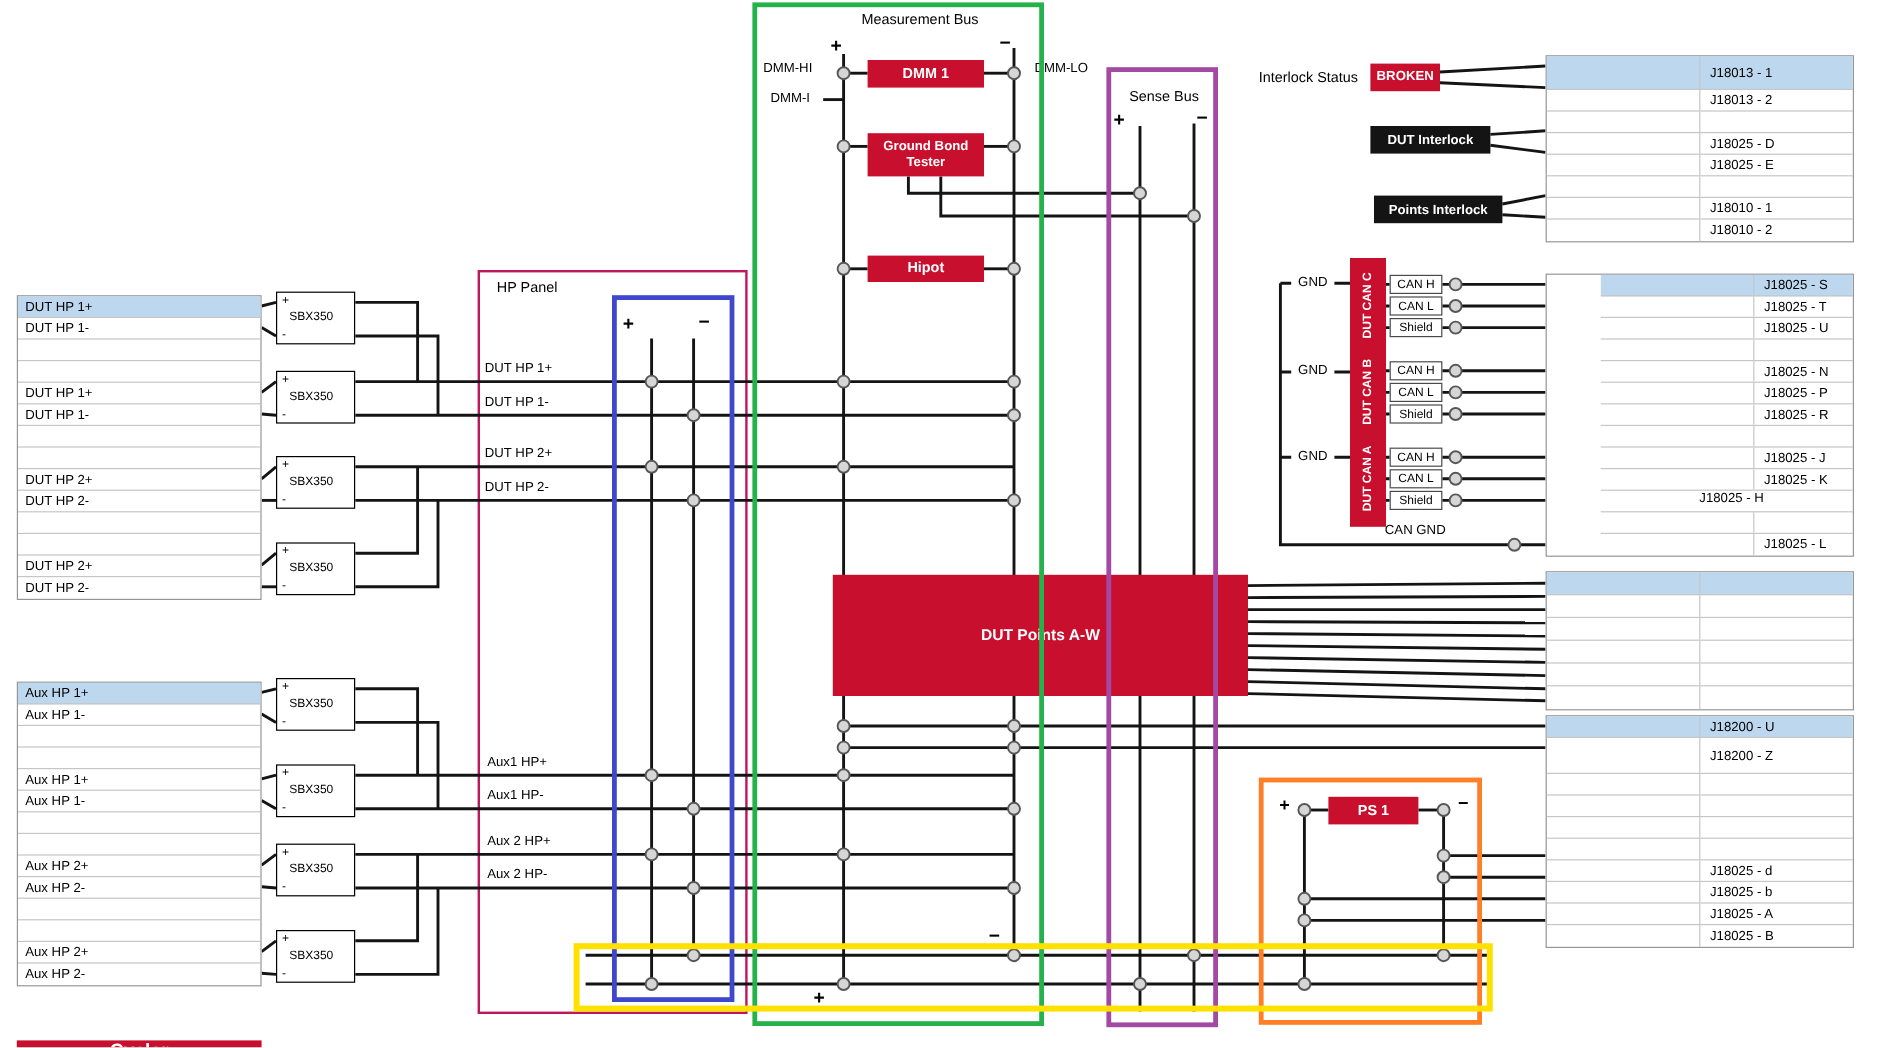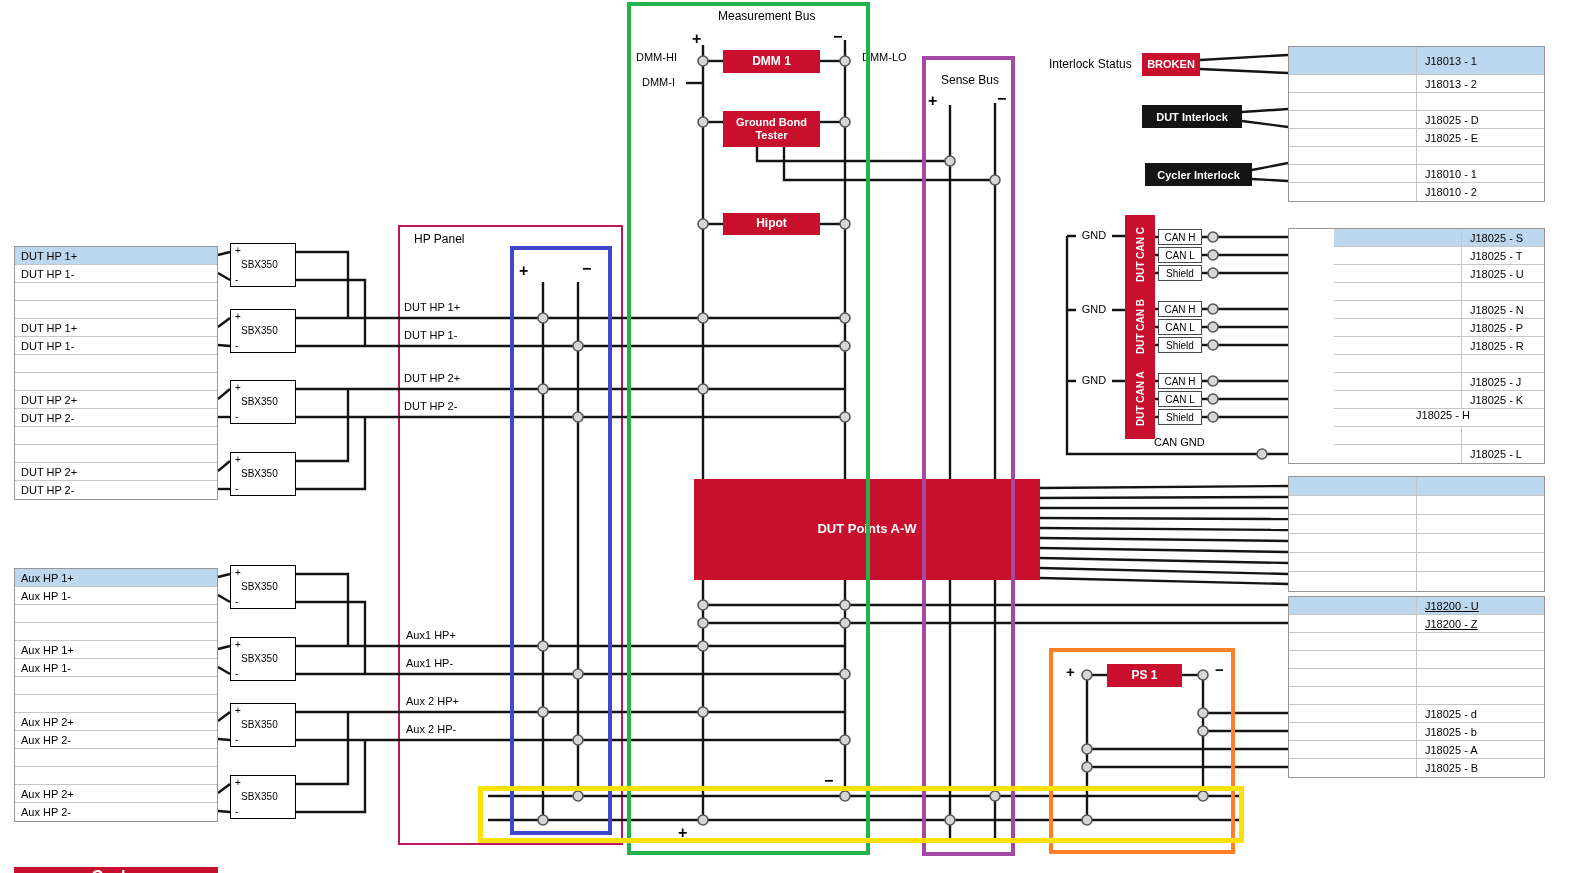--- a/index.html
+++ b/index.html
@@ -433,25 +433,25 @@
         <div class="trow" style="height: 19px;">
           <div class="tcell c1"></div>
           <div class="tcell c2"></div>
         </div>
         <div class="trow" style="height: 19px;">
           <div class="tcell c1"></div>
           <div class="tcell c2"></div>
         </div>
       </div>
       <div class="table" style="left: 1288px; top: 596px; width: 257px;">
-        <div class="trow hl" style="height: 18px; text-decoration: underline;">
+        <div class="trow hl" style="height: 18px;">
           <div class="tcell c1"></div>
           <div class="tcell c2">J18200 - U</div>
         </div>
-        <div class="trow" style="height: 18px; text-decoration: underline;">
+        <div class="trow" style="height: 30px;">
           <div class="tcell c1"></div>
           <div class="tcell c2">J18200 - Z</div>
         </div>
         <div class="trow" style="height: 18px;">
           <div class="tcell c1"></div>
           <div class="tcell c2"></div>
         </div>
         <div class="trow" style="height: 18px;">
           <div class="tcell c1"></div>
           <div class="tcell c2"></div>
@@ -541,21 +541,21 @@
 
   <div class="redbox" id="dmm1">DMM 1</div>
   <div class="redbox" id="gbt">Ground Bond Tester</div>
   <div class="redbox" id="hipot">Hipot</div>
   <div class="redbox" id="dut-points">DUT Points A-W</div>
   <div class="redbox" id="ps1">PS 1</div>
   <div class="redbox" id="cycler">Cycler</div>
   <div class="redbox" id="broken">BROKEN</div>
 
   <div class="blackbox" id="dut-interlock">DUT Interlock</div>
-  <div class="blackbox" id="remote-interlock">Cycler Interlock</div>
+  <div class="blackbox" id="remote-interlock">Points Interlock</div>
 
   <div class="ann" id="ann-green"></div>
   <div class="ann" id="ann-blue"></div>
   <div class="ann" id="ann-purple"></div>
   <div class="ann" id="ann-orange"></div>
   <div class="ann" id="ann-yellow"></div>
 
 </div>
 
 </body></html>

